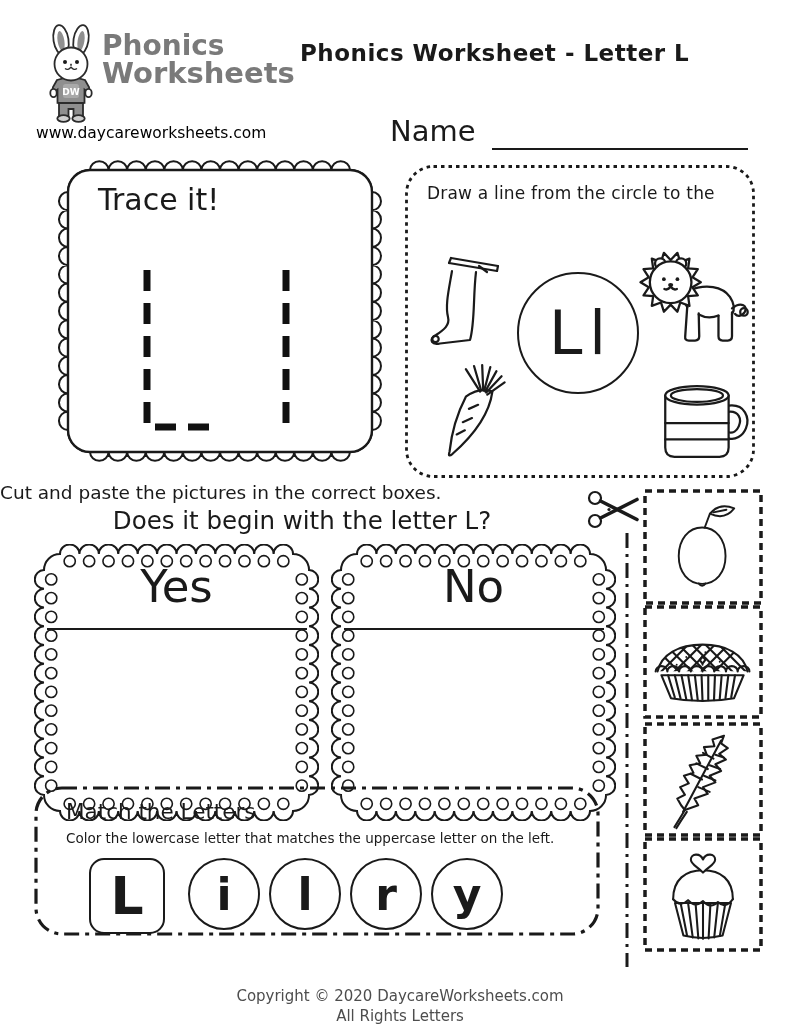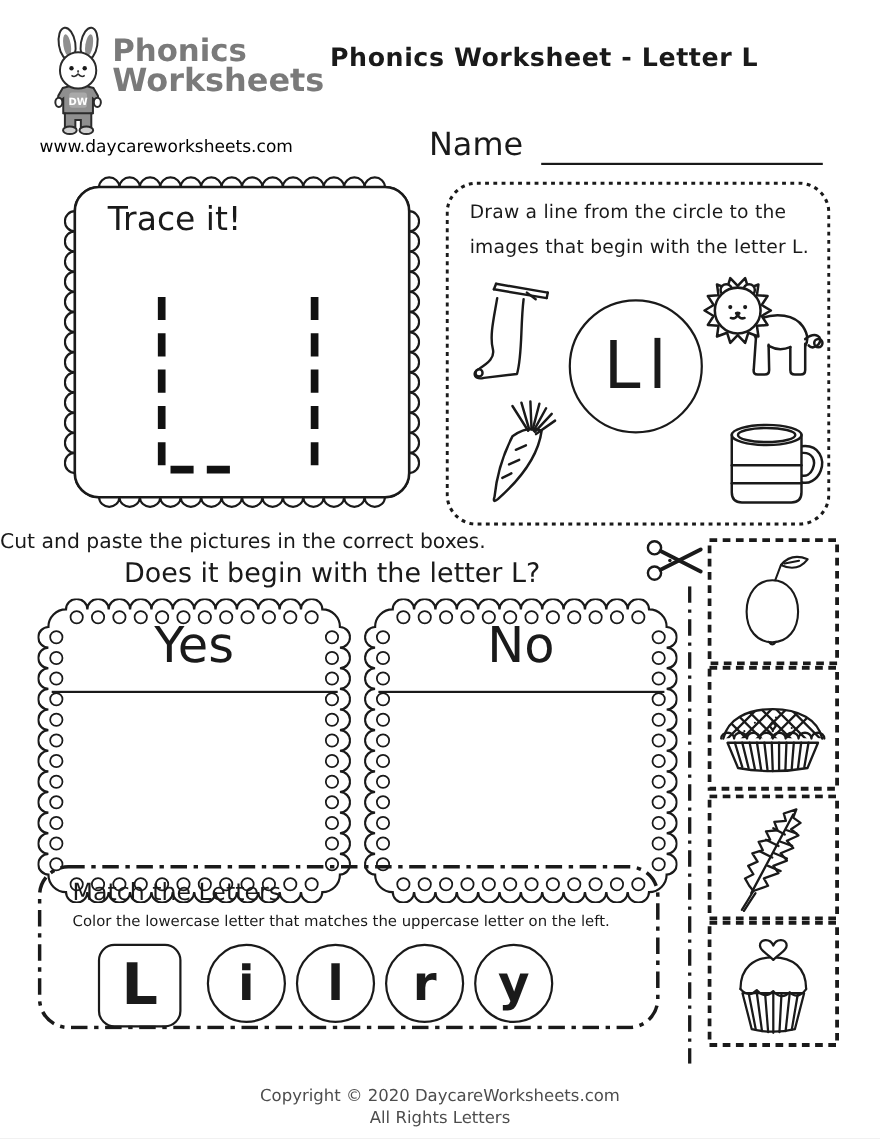--- a/index.html
+++ b/index.html
@@ -106,21 +106,20 @@
         <path d="M228,110 V267" fill="none" stroke="#111" stroke-width="7" stroke-dasharray="21 12" stroke-linecap="butt"></path>
       </svg>
     </div>
   </div>
 
   <div class="draw-box">
     <svg class="abs" style="left:0;top:0;" width="350" height="313">
       <rect x="1.5" y="1.5" width="347" height="310" rx="27" fill="none" stroke="#1a1a1a" stroke-width="2.8" stroke-dasharray="3.5 4"></rect>
     </svg>
     <div class="draw-instr" style="top:18px;">Draw a line from the circle to the</div>
-    <div class="draw-instr" style="top:50px;">images that begin with the letter L.</div>
 
     <svg class="abs" style="left:16px;top:86px;" width="80" height="100" viewBox="0 0 80 100">
       <g class="art" stroke-width="2">
         <path d="M30,7 L77,15"></path>
           <path d="M28,12 L76,20"></path>
         <path d="M30,7 L28,12"></path>
           <path d="M77,15 L76,20"></path>
         <path d="M58,15 l8,6"></path>
         <path d="M31,20 C28,38 24,54 27,66 C29,74 23,79 15,84 Q9,87 11,91 Q13,94 19,92.5 L49,89 C54,72 52,46 55,21"></path>
         <circle cx="14.5" cy="88" r="3.2"></circle>

